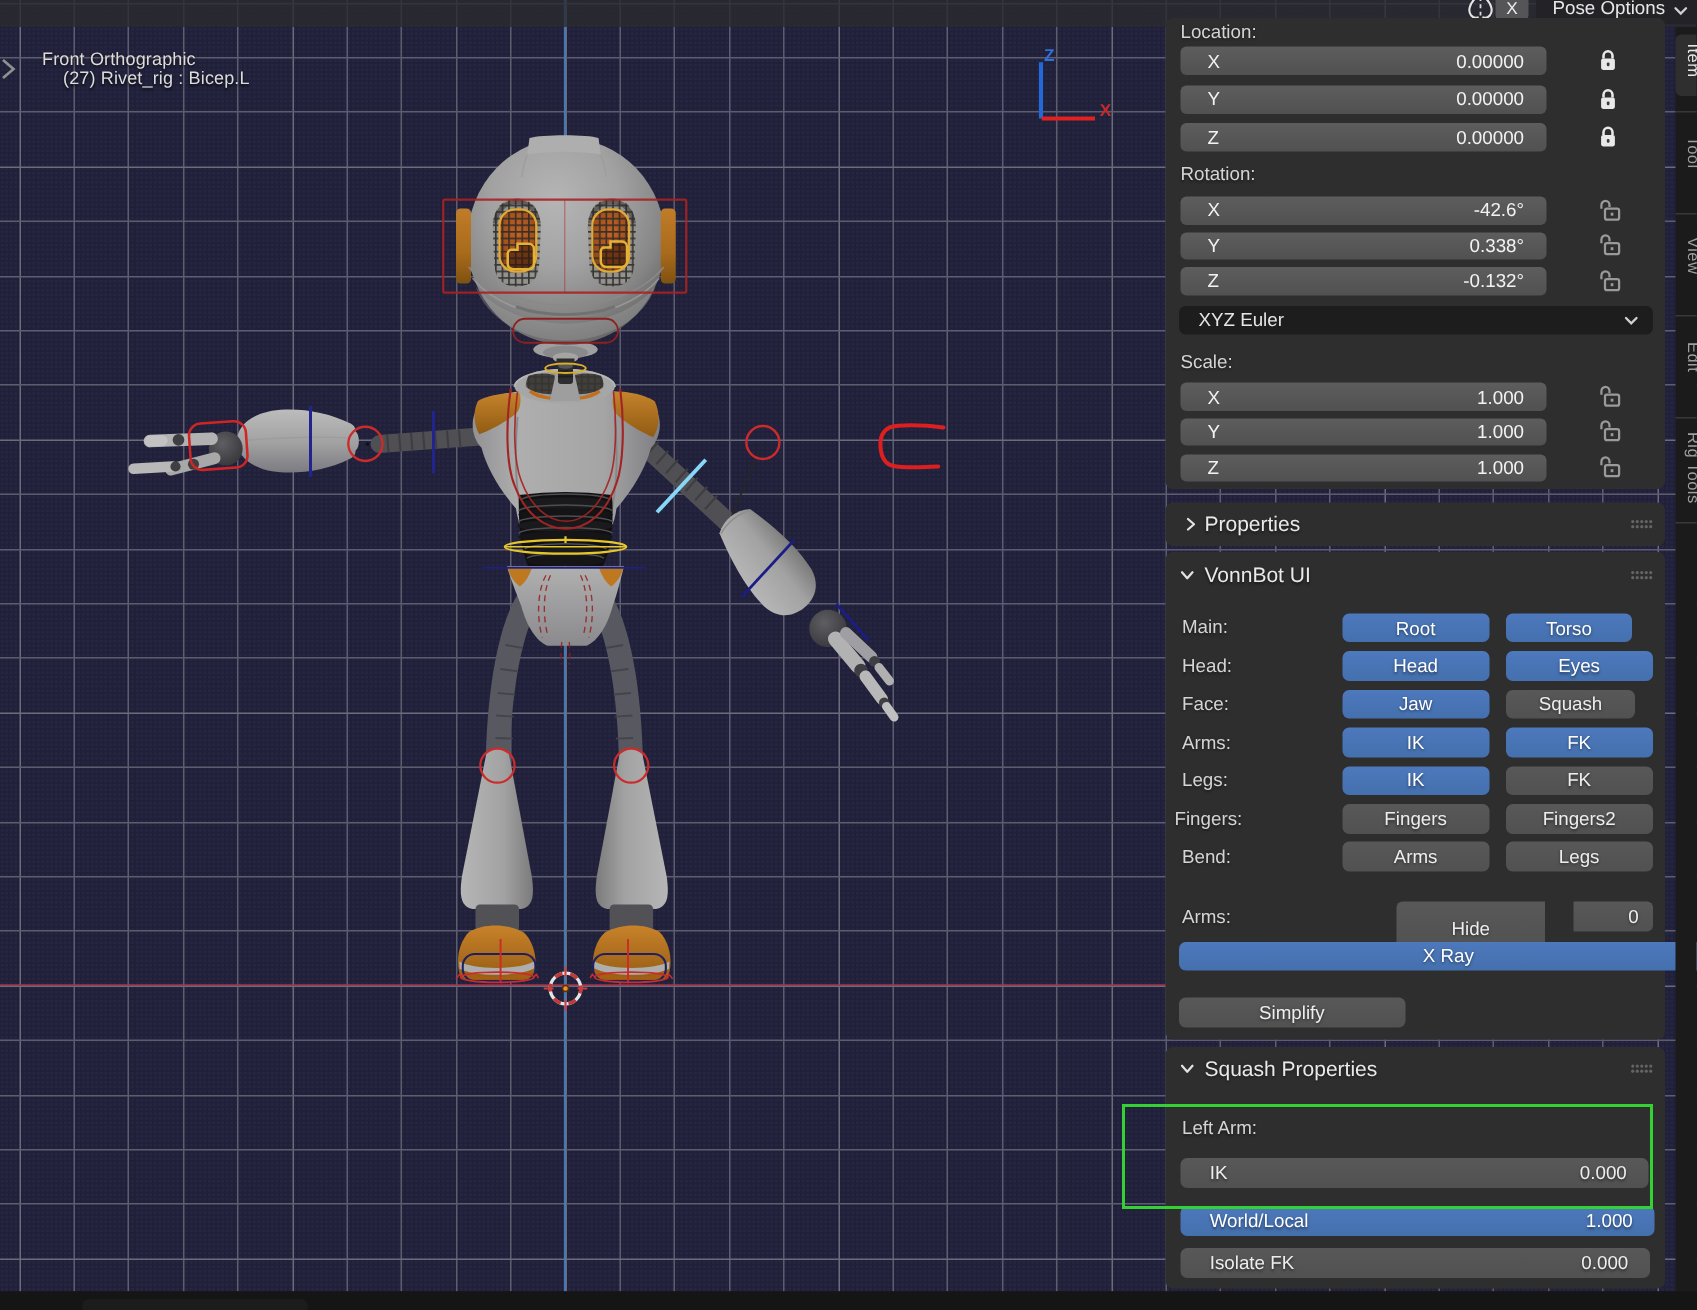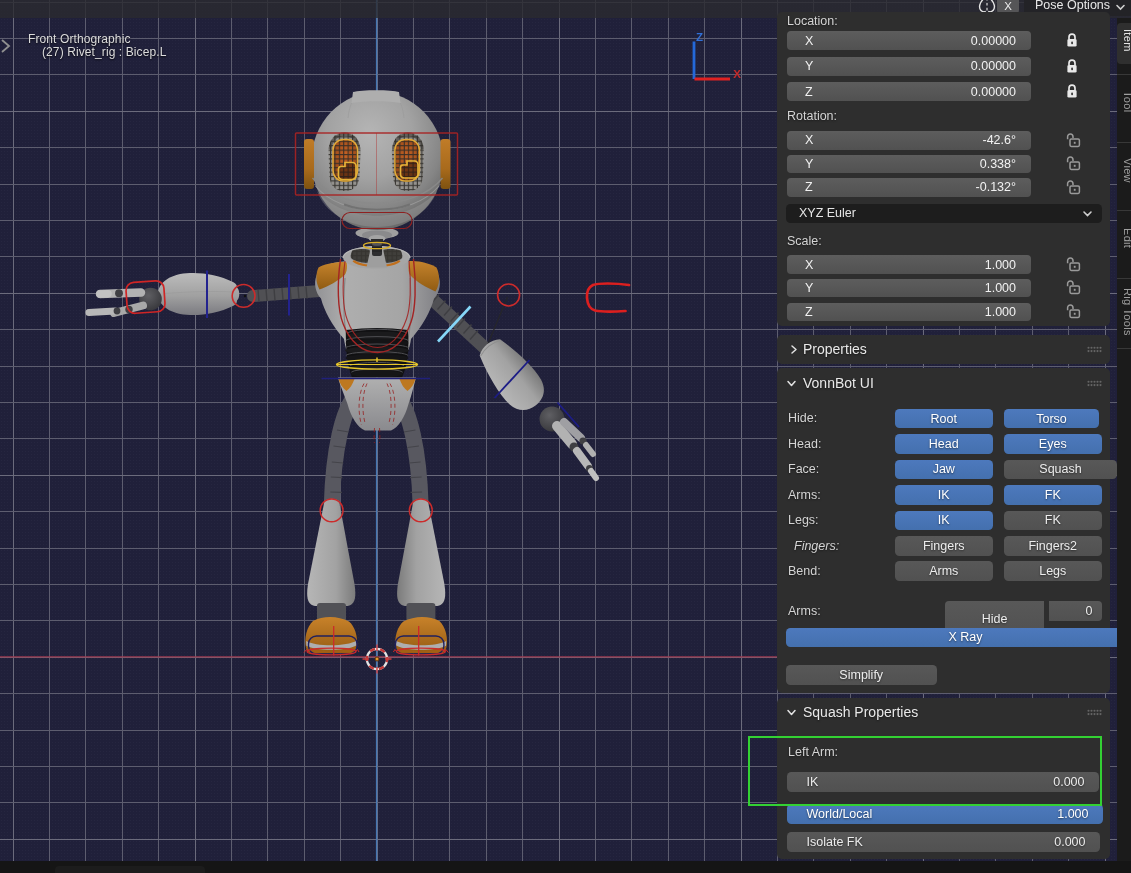--- a/index.html
+++ b/index.html
@@ -462,43 +462,43 @@
         <circle cx="4.5" cy="1.7" r="1.05" fill="#777"></circle>
         <circle cx="7.5" cy="1.7" r="1.05" fill="#777"></circle>
         <circle cx="10.5" cy="1.7" r="1.05" fill="#777"></circle>
         <circle cx="13.5" cy="1.7" r="1.05" fill="#777"></circle>
         <circle cx="1.5" cy="5.1" r="1.05" fill="#777"></circle>
         <circle cx="4.5" cy="5.1" r="1.05" fill="#777"></circle>
         <circle cx="7.5" cy="5.1" r="1.05" fill="#777"></circle>
         <circle cx="10.5" cy="5.1" r="1.05" fill="#777"></circle>
         <circle cx="13.5" cy="5.1" r="1.05" fill="#777"></circle>
       </svg>
-    <div class="plabel" style="left:11px; top:43.3px;">Hide:</div>
+    <div class="plabel" style="left:11px; top:43.3px;">Main:</div>
     <div class="btn b-blue" style="left:117.5px; top:40.8px; width:98.5px; height:19.5px;">Root</div>
-    <div class="btn b-blue" style="left:227px; top:40.8px; width:95px; height:19.5px;">Torso</div>
+    <div class="btn b-blue" style="left:227px; top:40.8px; width:84px; height:19.5px;">Torso</div>
     <div class="plabel" style="left:11px; top:68.8px;">Head:</div>
     <div class="btn b-blue" style="left:117.5px; top:66.3px; width:98.5px; height:19.5px;">Head</div>
     <div class="btn b-blue" style="left:227px; top:66.3px; width:97.5px; height:19.5px;">Eyes</div>
     <div class="plabel" style="left:11px; top:94.2px;">Face:</div>
     <div class="btn b-blue" style="left:117.5px; top:91.7px; width:98.5px; height:19.5px;">Jaw</div>
-    <div class="btn b-gray" style="left:227px; top:91.7px; width:113px; height:19.5px;">Squash</div>
+    <div class="btn b-gray" style="left:227px; top:91.7px; width:86px; height:19.5px;">Squash</div>
     <div class="plabel" style="left:11px; top:119.6px;">Arms:</div>
     <div class="btn b-blue" style="left:117.5px; top:117.1px; width:98.5px; height:19.5px;">IK</div>
     <div class="btn b-blue" style="left:227px; top:117.1px; width:97.5px; height:19.5px;">FK</div>
     <div class="plabel" style="left:11px; top:145px;">Legs:</div>
     <div class="btn b-blue" style="left:117.5px; top:142.5px; width:98.5px; height:19.5px;">IK</div>
     <div class="btn b-gray" style="left:227px; top:142.5px; width:97.5px; height:19.5px;">FK</div>
-    <div class="plabel" style="left:17px; top:170.5px;font-style:italic;">Fingers:</div>
+    <div class="plabel" style="left:6px; top:170.5px;">Fingers:</div>
     <div class="btn b-gray" style="left:117.5px; top:168px; width:98.5px; height:19.5px;">Fingers</div>
     <div class="btn b-gray" style="left:227px; top:168px; width:97.5px; height:19.5px;">Fingers2</div>
     <div class="plabel" style="left:11px; top:195.9px;">Bend:</div>
     <div class="btn b-gray" style="left:117.5px; top:193.4px; width:98.5px; height:19.5px;">Arms</div>
     <div class="btn b-gray" style="left:227px; top:193.4px; width:97.5px; height:19.5px;">Legs</div>
     <div class="plabel" style="left:11px; top:235.8px;">Arms:</div>
-    <div class="btn b-gray" style="left:168px; top:233.3px; width:99px; height:35px; border-radius:4px 0 0 4px;">Hide</div>
+    <div class="btn b-gray" style="left:154px; top:233.3px; width:99px; height:35px; border-radius:4px 0 0 4px;">Hide</div>
     <div class="btn b-gray" style="left:271.5px; top:233.3px; width:53px; height:19.5px; border-radius:0 4px 4px 0; justify-content:flex-end; padding-right:9px;">0</div>
     <div class="btn b-blue" style="left:8.5px; top:259.6px; width:360px; height:19.5px;">X Ray</div>
     <div class="btn b-gray" style="left:8.5px; top:296.9px; width:151.5px; height:20px;">Simplify</div>
   </div>
   <div id="blk4" class="blk" style="top:697.5px; height:161px;">
     <svg class="chev" style="position:absolute;left:9px;top:9.5px;" viewBox="0 0 11 11">
         <path d="M2 3.5l3.5 4L9 3.5" fill="none" stroke="#e2e2e2" stroke-width="1.5" stroke-linecap="round" stroke-linejoin="round"></path>
       </svg>
     <div class="phead" style="top:6.5px;">Squash Properties</div>
     <svg class="grip" style="top:11px;" viewBox="0 0 15 7">

